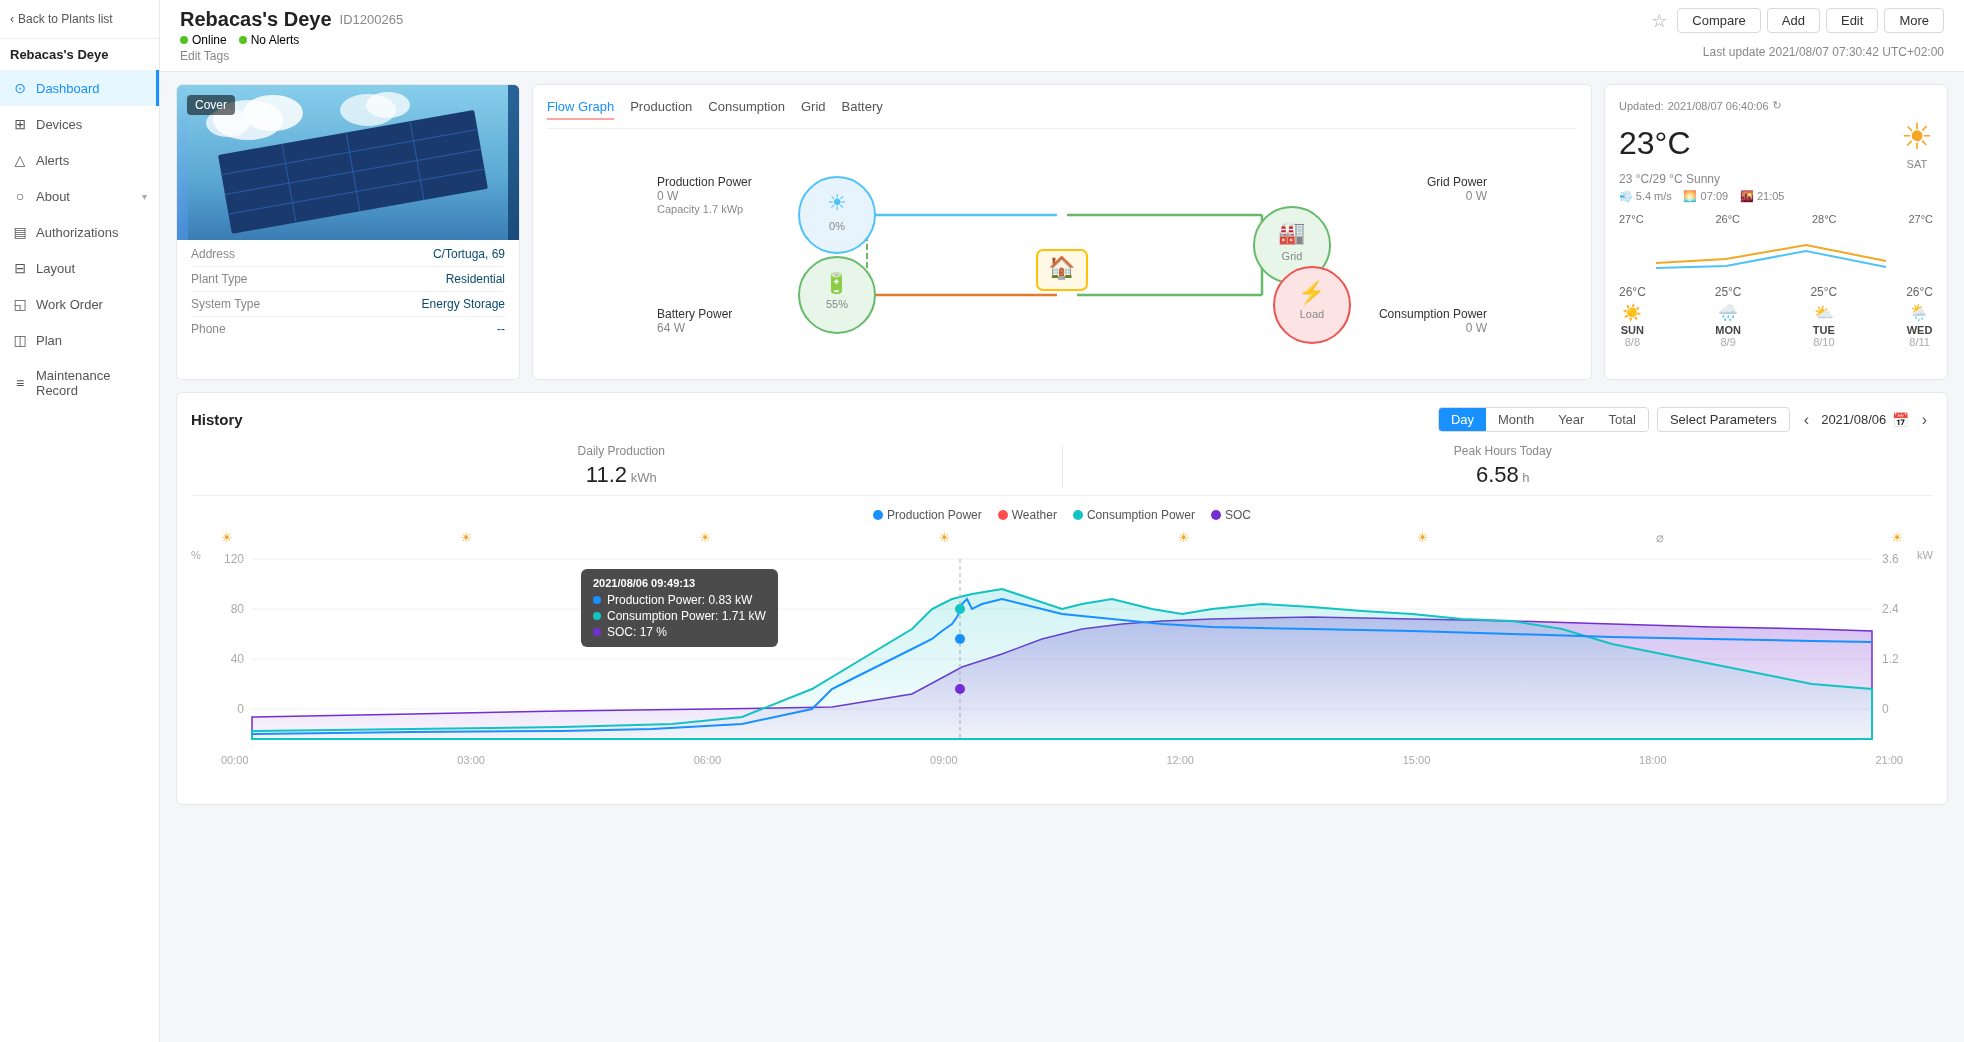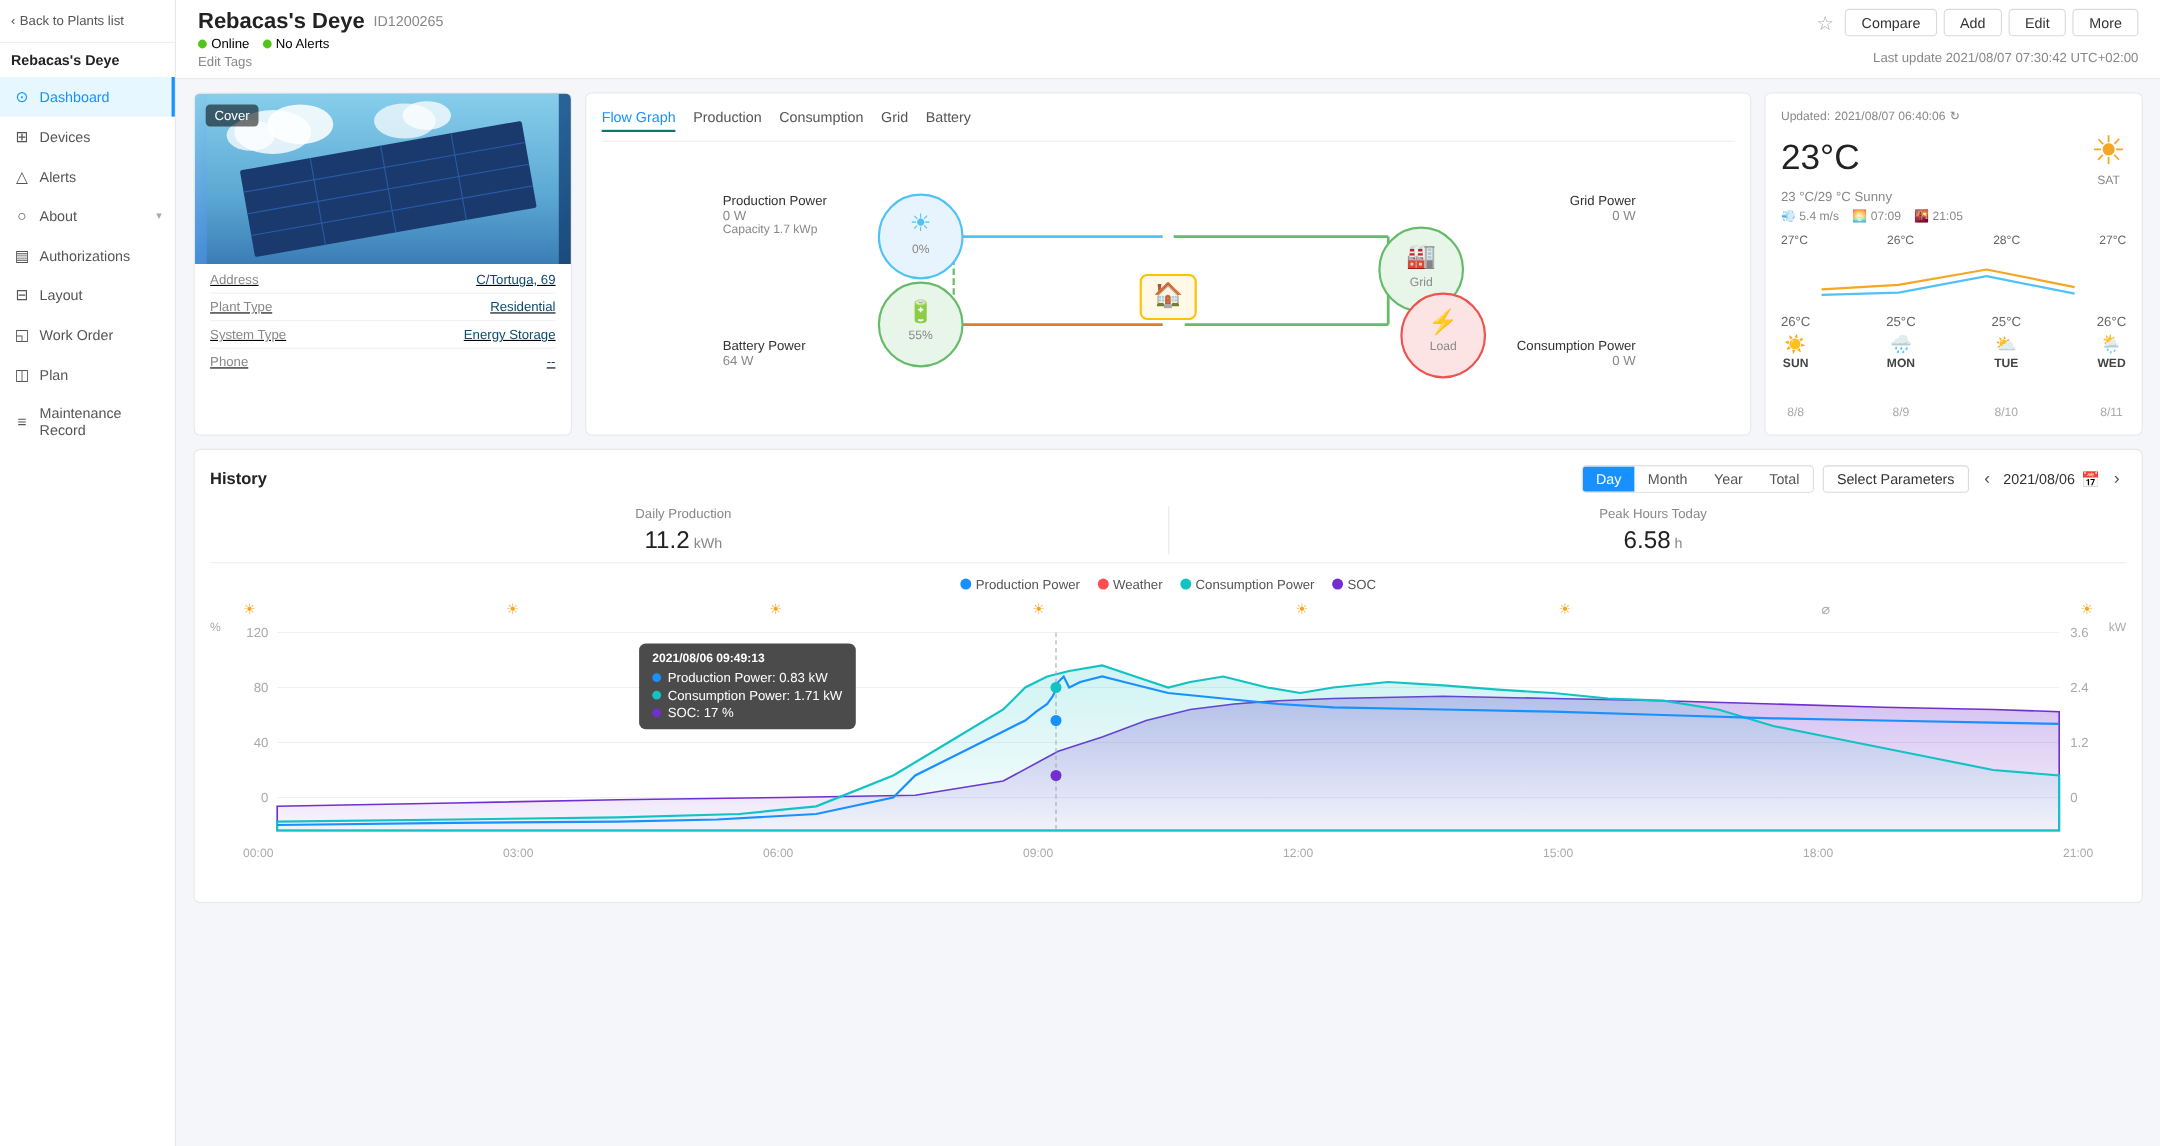--- a/index.html
+++ b/index.html
@@ -35,51 +35,51 @@
     .header-star { font-size: 18px; color: #aaa; cursor: pointer; margin-right: 4px; }
     .header-update { font-size: 12px; color: #888; margin-top: 4px; }
 
     
     .content { padding: 12px 16px; }
 
     
     .top-row { display: flex; gap: 12px; margin-bottom: 12px; }
 
     
-    .plant-card { width: 344px; flex-shrink: 0; background: #fff; border-radius: 6px; border: 1px solid #e8e8e8; overflow: hidden; text-decoration: underline; }
+    .plant-card { width: 344px; flex-shrink: 0; background: #fff; border-radius: 6px; border: 1px solid #e8e8e8; overflow: hidden; }
     .plant-cover-img { width: 100%; height: 155px; background: linear-gradient(135deg, #87ceeb 0%, #4a90d9 30%, #2c6aa0 60%, #1a4a7a 100%); position: relative; display: flex; align-items: flex-end; }
     .plant-cover-label { background: rgba(0,0,0,0.55); color: #fff; font-size: 12px; padding: 3px 8px; border-radius: 4px; position: absolute; top: 10px; left: 10px; }
     .solar-panel-svg { width: 100%; height: 100%; }
     .plant-info { padding: 2px 14px; }
     .plant-info-row { display: flex; justify-content: space-between; padding: 5px 0; border-bottom: 1px solid #f0f0f0; }
     .plant-info-row:last-child { border-bottom: none; }
     .plant-info-label { color: #888; font-size: 12px; }
     .plant-info-value { color: #0c4a6e; font-size: 12px; text-align: right; }
 
     
     .flow-card { flex: 1; background: #fff; border-radius: 6px; border: 1px solid #e8e8e8; padding: 14px; }
     .flow-tabs { display: flex; gap: 16px; margin-bottom: 16px; border-bottom: 1px solid #f0f0f0; padding-bottom: 8px; }
     .flow-tab { font-size: 13px; color: #555; cursor: pointer; padding-bottom: 4px; }
-    .flow-tab.active { color: #1890ff; border-bottom: 2px solid #0f766e; font-weight: 500; }
+    .flow-tab.active { color: #1890ff; border-bottom: 2px solid #fca5a5; font-weight: 500; }
 
     
     .weather-card { width: 344px; flex-shrink: 0; background: #fff; border-radius: 6px; border: 1px solid #e8e8e8; padding: 14px; overflow: hidden; }
     .weather-updated { font-size: 11px; color: #888; display: flex; align-items: center; gap: 4px; }
     .weather-temp-row { display: flex; align-items: center; justify-content: space-between; margin-top: 4px; }
     .weather-temp { font-size: 32px; font-weight: 300; color: #222; }
     .weather-desc { font-size: 12px; color: #888; display: flex; align-items: flex-start; gap: 8px; margin-top: 2px; }
     .weather-wind { font-size: 11px; color: #888; display: flex; align-items: center; gap: 4px; }
     .weather-day-label { font-size: 11px; color: #888; text-align: center; font-weight: 500; }
     .weather-hourly { display: flex; justify-content: space-between; margin-bottom: 8px; }
     .weather-hour { text-align: center; font-size: 11px; color: #666; }
     .weather-weekly { display: flex; justify-content: space-between; margin-top: 4px; }
     .weather-day { text-align: center; }
     .weather-day-temp { font-size: 12px; color: #666; margin-bottom: 4px; }
     .weather-day-icon { font-size: 16px; margin-bottom: 2px; }
-    .weather-day-date { font-size: 11px; color: #aaa; margin-top: 32px; }
+    .weather-day-date { font-size: 11px; color: #aaa; }
     .weather-day-name { font-size: 11px; font-weight: 600; color: #444; }
 
     
     .history-card { background: #fff; border-radius: 6px; border: 1px solid #e8e8e8; padding: 14px; }
     .history-header { display: flex; align-items: center; justify-content: space-between; margin-bottom: 12px; }
     .history-title { font-size: 15px; font-weight: 600; color: #222; }
     .history-controls { display: flex; align-items: center; gap: 8px; }
     .period-tabs { display: flex; border: 1px solid #d9d9d9; border-radius: 4px; overflow: hidden; }
     .period-tab { padding: 4px 12px; font-size: 13px; color: #555; cursor: pointer; background: #fff; border: none; }
     .period-tab.active { background: #1890ff; color: #fff; }

